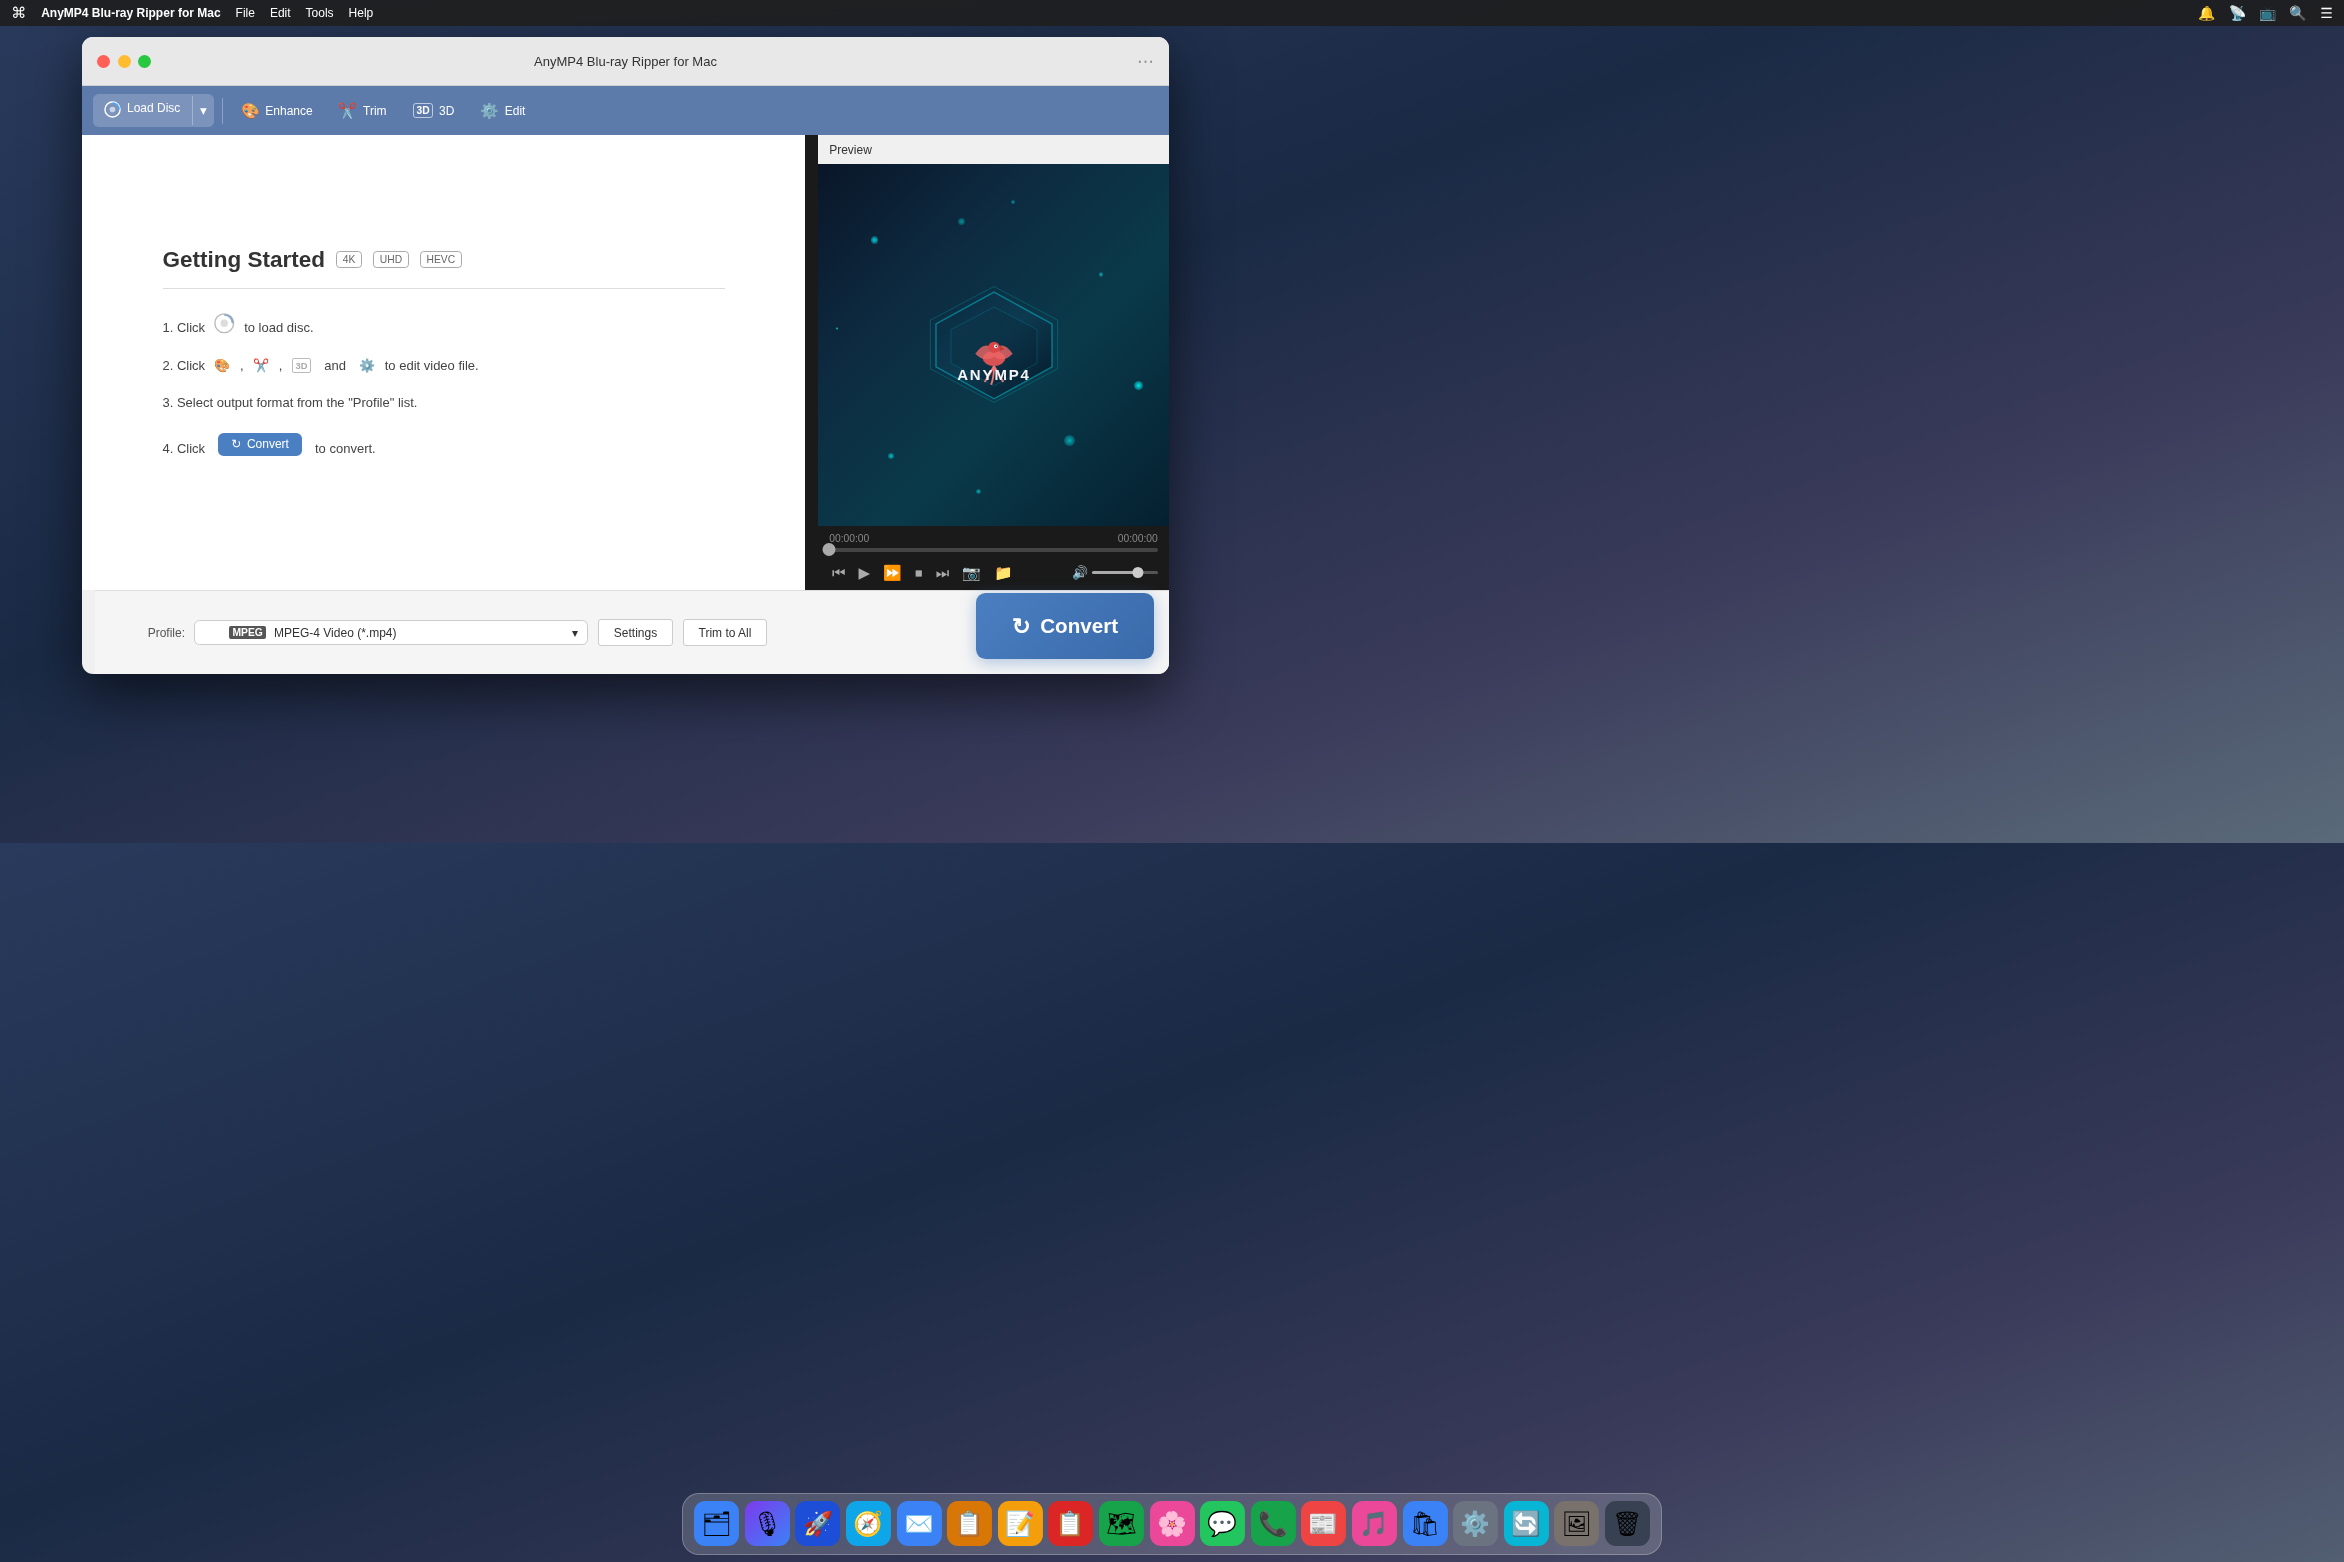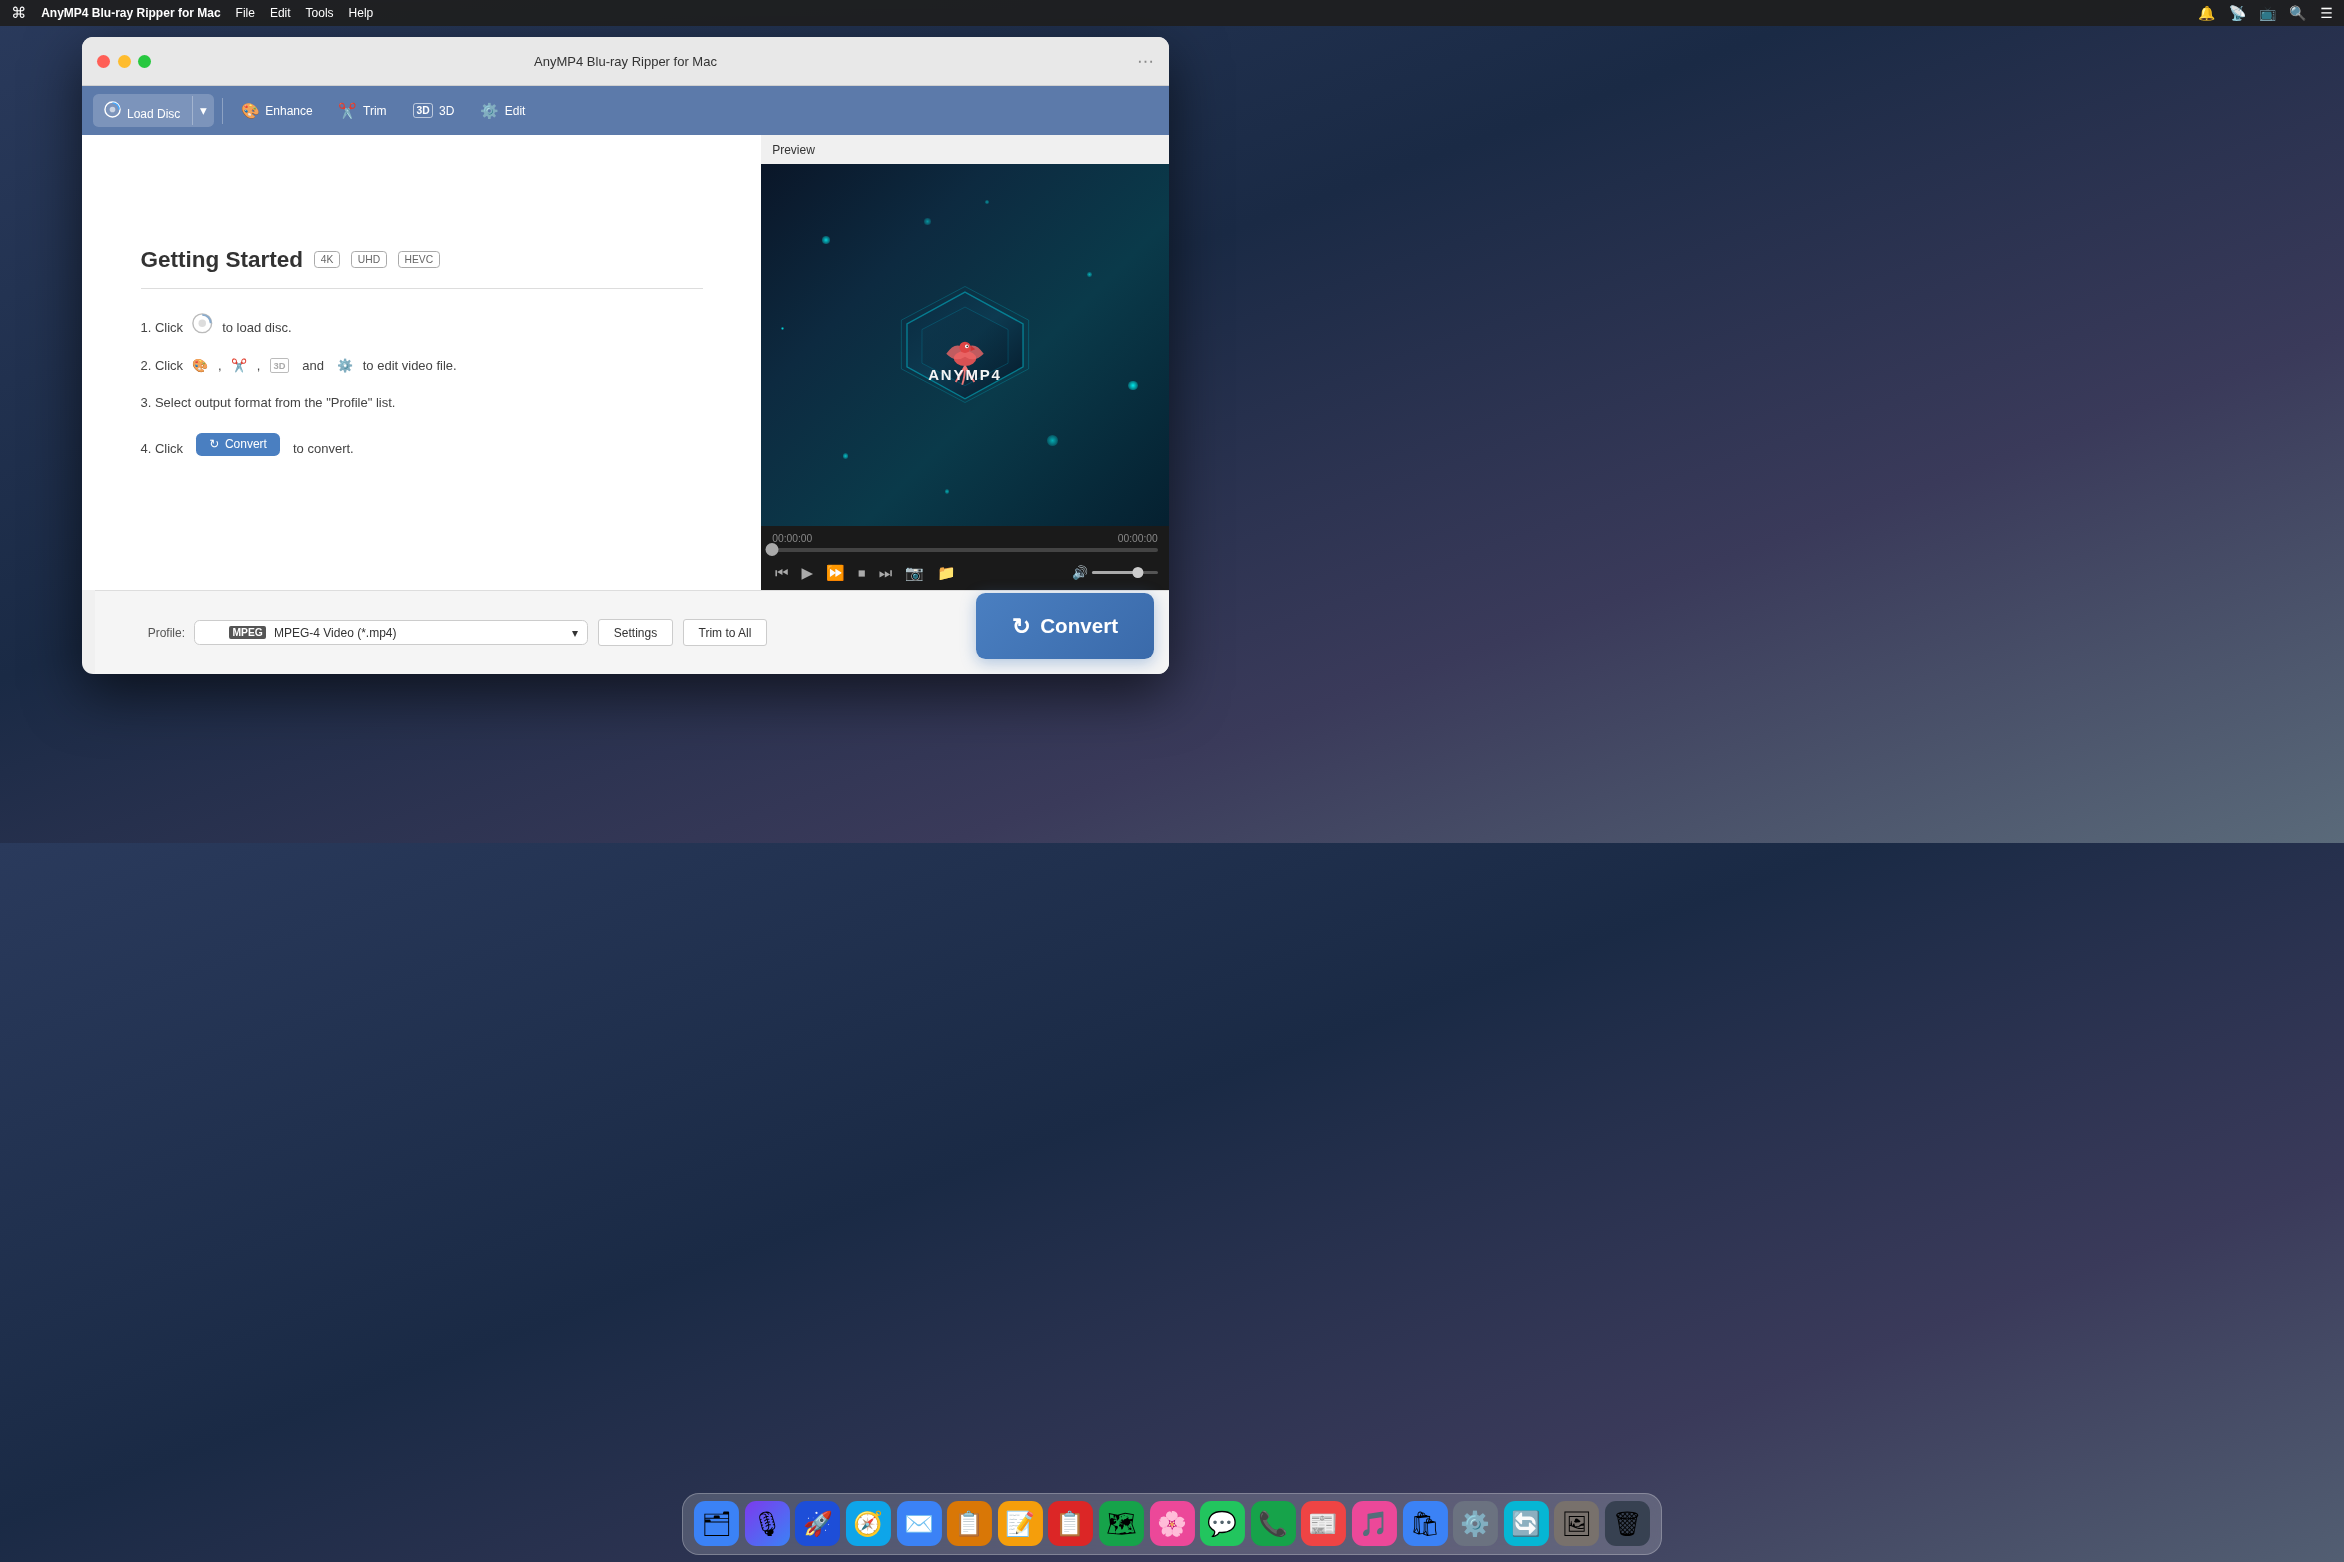--- a/index.html
+++ b/index.html
@@ -126,21 +126,21 @@
     }
     .toolbar-load-disc {
       display: flex;
       align-items: center;
       background: rgba(255,255,255,0.2);
       border-radius: 5.6px;
       overflow: hidden;
     }
     .toolbar-load-disc .main-btn {
       display: flex;
-      align-items: flex-end;
+      align-items: flex-start;
       gap: 5.6px;
       padding: 6.6px 11.2px;
       cursor: pointer;
       color: white;
       font-size: 12px;
       border: none;
       background: transparent;
     }
     .toolbar-load-disc .arrow-btn {
       padding: 6.6px 7.5px;
@@ -229,25 +229,26 @@
       padding: 4.7px 13px;
       border-radius: 5.6px;
       font-size: 12px;
       font-weight: 500;
       cursor: pointer;
       border: none;
     }
 
     
     .preview-panel {
-      width: 408px;
+      width: 364px;
       background: #1a1a1a;
       display: flex;
       flex-direction: column;
       flex-shrink: 0;
+      padding-left: 13px;
     }
     .preview-label {
       background: #f0f0f0;
       padding: 7.5px 11.2px;
       font-size: 12px;
       color: #333;
       font-weight: 500;
     }
     .preview-video {
       flex: 1;

